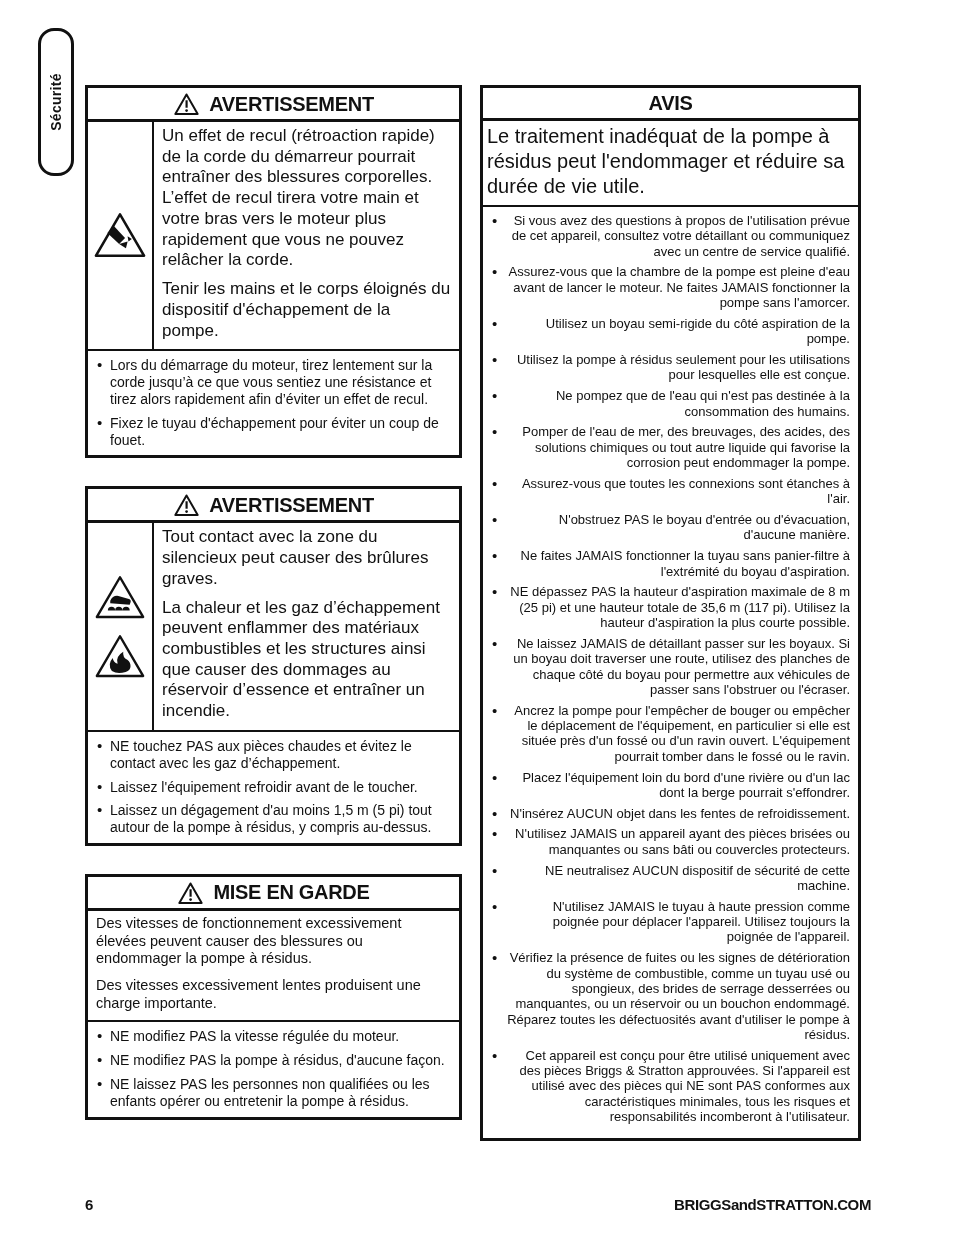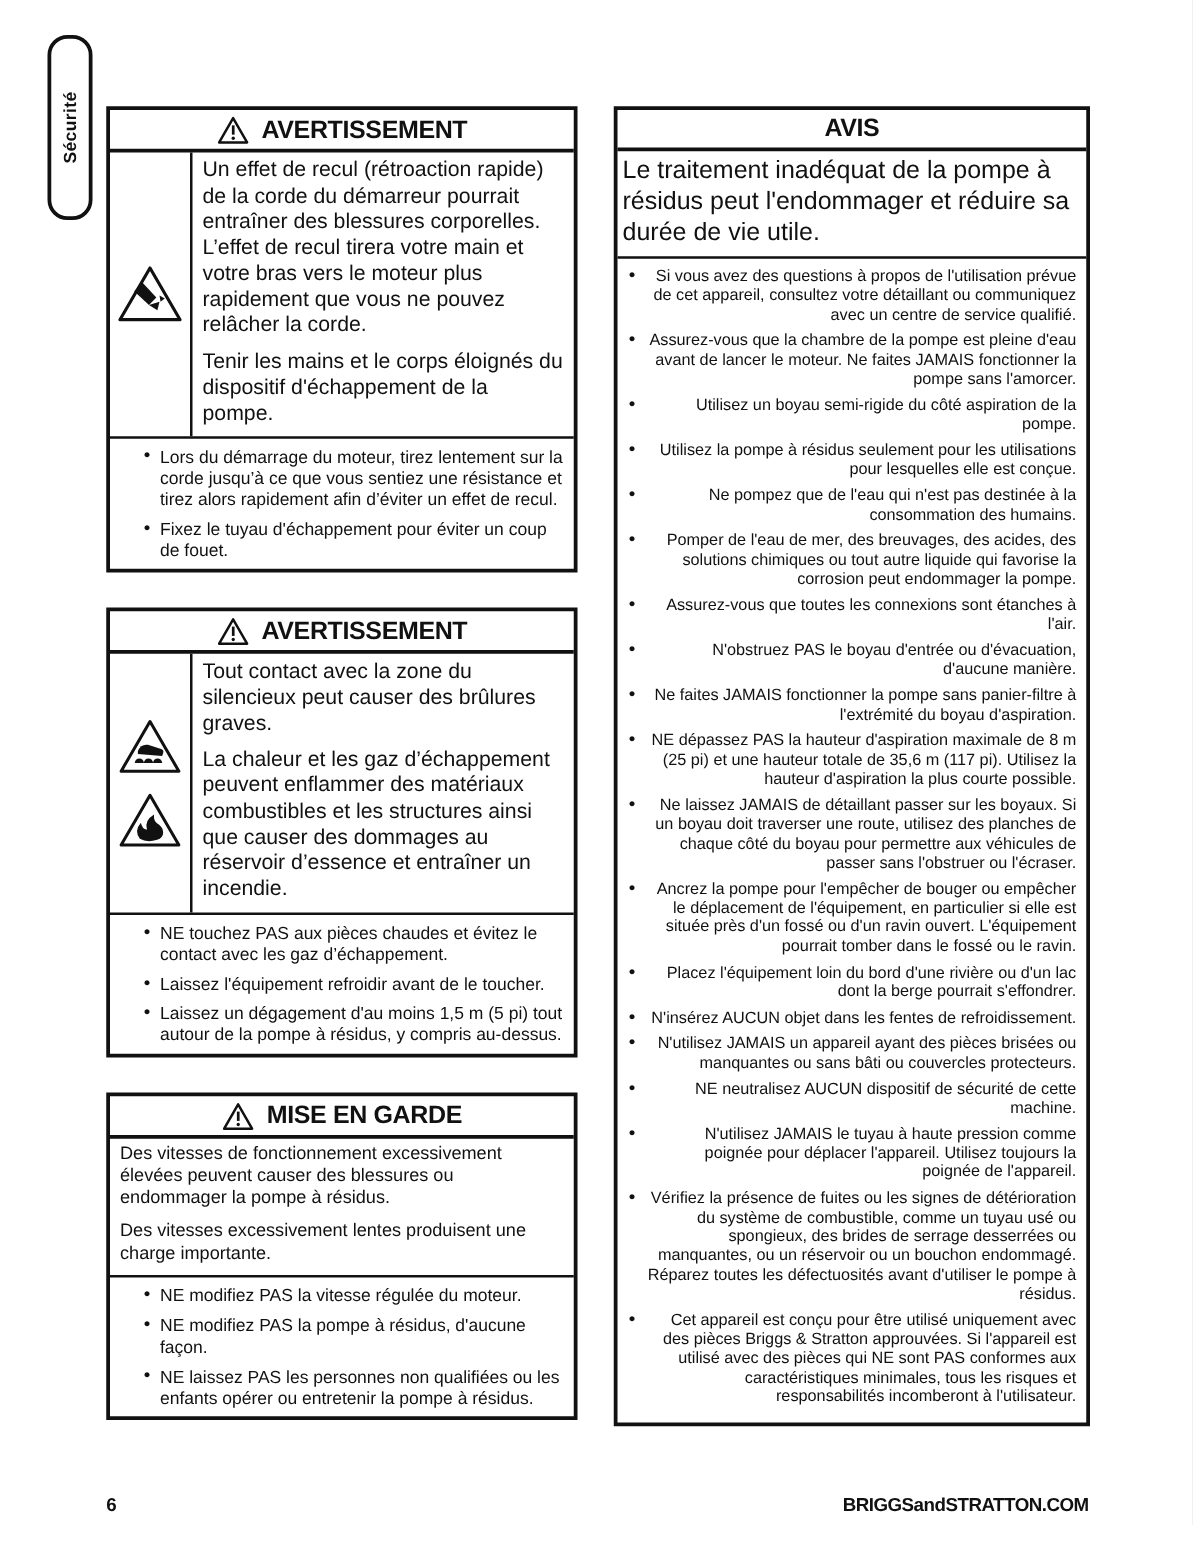--- a/index.html
+++ b/index.html
@@ -15,21 +15,21 @@
     border:3px solid #111; border-radius:16px; background:#fff;
   }
   .side-tab span {
     position:absolute; left:50%; top:50%;
     transform:translate(-50%,-50%) rotate(-90deg);
     white-space:nowrap; font-weight:bold; font-size:14px; letter-spacing:0.3px;
   }
   
   .columns {
     position:absolute; left:85px; top:85px; width:639px;
-    display:flex; gap:29px; align-items:flex-start;
+    display:flex; gap:18px; align-items:flex-start;
   }
   .col-left  { width:377px; flex:0 0 377px; }
   .col-right { width:381px; flex:0 0 381px;border-radius:10px; }
 
   .box { border:3px solid #111; background:#fff; }
   .col-left .box + .box { margin-top:28px; }
 
   .box-header {
     display:flex; justify-content:center; align-items:center; gap:9px;
     padding:4px 6px 3px; border-bottom:3px solid #111;
@@ -38,21 +38,21 @@
   .box-body { display:flex; border-bottom:2px solid #111; }
   .icon-col {
     flex:0 0 60px; width:60px; border-right:2px solid #111;
     display:flex; flex-direction:column; align-items:center; justify-content:center;
     gap:12px; padding:6px 2px;
   }
   .body-text { flex:1; padding:4px 8px 6px; font-size:17px; line-height:1.22; }
   .body-text p { margin:0 0 8px; }
   .body-text p:last-child { margin-bottom:2px; }
 
-  ul.bullets { list-style:none; margin:0; padding:6px 8px 7px 24px; }
+  ul.bullets { list-style:none; margin:0; padding:6px 8px 7px 6px; }
   ul.bullets li {
     position:relative; padding-left:16px; margin-bottom:7px;
     font-size:14px; line-height:1.2;
   }
   ul.bullets li:last-child { margin-bottom:0; }
   ul.bullets li::before { content:"\2022"; position:absolute; left:3px; top:-1px; font-size:15px; }
 
   
   .notice-intro {
     padding:3px 4px 6px; border-bottom:2px solid #111;
@@ -177,21 +177,21 @@
         <div class="notice-intro">Le traitement inadéquat de la pompe à résidus peut l'endommager et réduire sa durée de vie utile.</div>
         <ul class="bullets">
           <li>Si vous avez des questions à propos de l'utilisation prévue de cet appareil, consultez votre détaillant ou communiquez avec un centre de service qualifié.</li>
           <li>Assurez-vous que la chambre de la pompe est pleine d'eau avant de lancer le moteur. Ne faites JAMAIS fonctionner la pompe sans l'amorcer.</li>
           <li>Utilisez un boyau semi-rigide du côté aspiration de la pompe.</li>
           <li>Utilisez la pompe à résidus seulement pour les utilisations pour lesquelles elle est conçue.</li>
           <li>Ne pompez que de l'eau qui n'est pas destinée à la consommation des humains.</li>
           <li>Pomper de l'eau de mer, des breuvages, des acides, des solutions chimiques ou tout autre liquide qui favorise la corrosion peut endommager la pompe.</li>
           <li>Assurez-vous que toutes les connexions sont étanches à l'air.</li>
           <li>N'obstruez PAS le boyau d'entrée ou d'évacuation, d'aucune manière.</li>
-          <li>Ne faites JAMAIS fonctionner la pompe sans panier-filtre à l'extrémité du boyau d'aspiration.</li>
+          <li>Ne faites JAMAIS fonctionner la tuyau sans panier-filtre à l'extrémité du boyau d'aspiration.</li>
           <li>NE dépassez PAS la hauteur d'aspiration maximale de 8 m (25 pi) et une hauteur totale de 35,6 m (117 pi). Utilisez la hauteur d'aspiration la plus courte possible.</li>
           <li>Ne laissez JAMAIS de détaillant passer sur les boyaux. Si un boyau doit traverser une route, utilisez des planches de chaque côté du boyau pour permettre aux véhicules de passer sans l'obstruer ou l'écraser.</li>
           <li>Ancrez la pompe pour l'empêcher de bouger ou empêcher le déplacement de l'équipement, en particulier si elle est située près d'un fossé ou d'un ravin ouvert. L'équipement pourrait tomber dans le fossé ou le ravin.</li>
           <li>Placez l'équipement loin du bord d'une rivière ou d'un lac dont la berge pourrait s'effondrer.</li>
           <li>N'insérez AUCUN objet dans les fentes de refroidissement.</li>
           <li>N'utilisez JAMAIS un appareil ayant des pièces brisées ou manquantes ou sans bâti ou couvercles protecteurs.</li>
           <li>NE neutralisez AUCUN dispositif de sécurité de cette machine.</li>
           <li>N'utilisez JAMAIS le tuyau à haute pression comme poignée pour déplacer l'appareil. Utilisez toujours la poignée de l'appareil.</li>
           <li>Vérifiez la présence de fuites ou les signes de détérioration du système de combustible, comme un tuyau usé ou spongieux, des brides de serrage desserrées ou manquantes, ou un réservoir ou un bouchon endommagé. Réparez toutes les défectuosités avant d'utiliser le pompe à résidus.</li>
           <li>Cet appareil est conçu pour être utilisé uniquement avec des pièces Briggs &amp; Stratton approuvées. Si l'appareil est utilisé avec des pièces qui NE sont PAS conformes aux caractéristiques minimales, tous les risques et responsabilités incomberont à l'utilisateur.</li>

